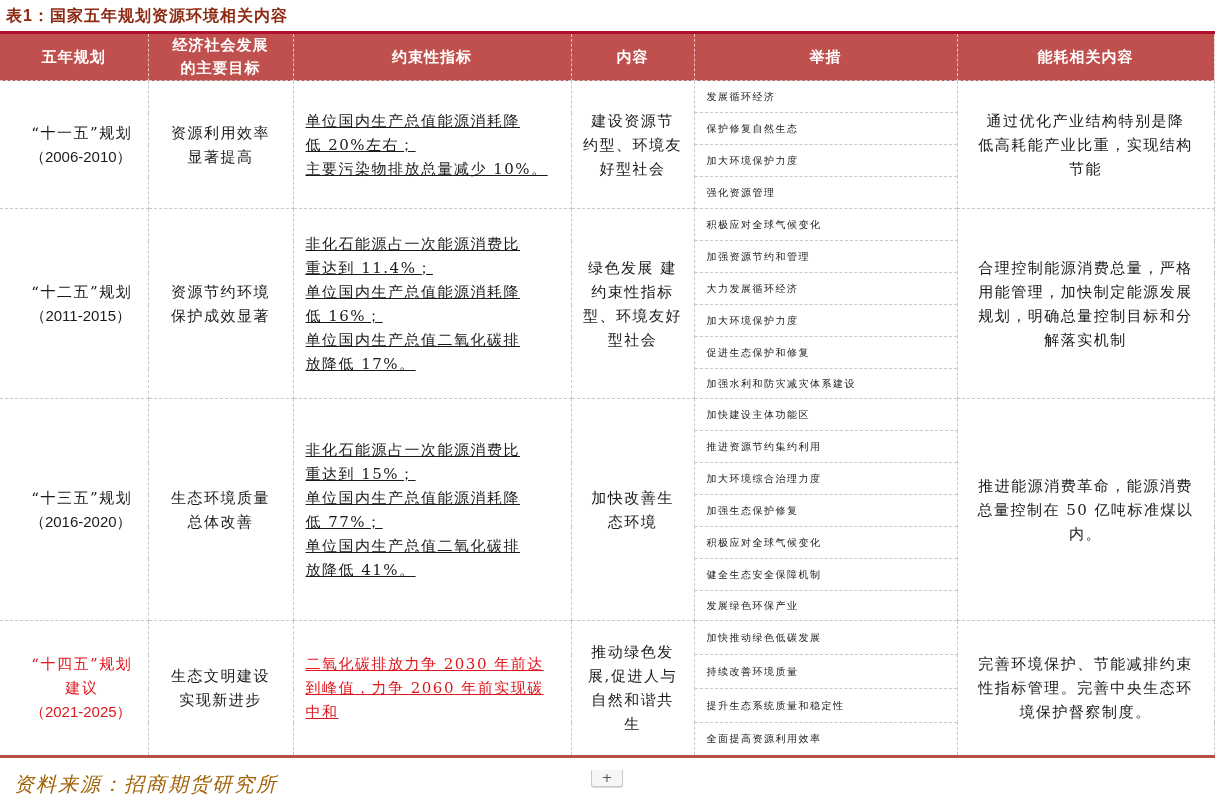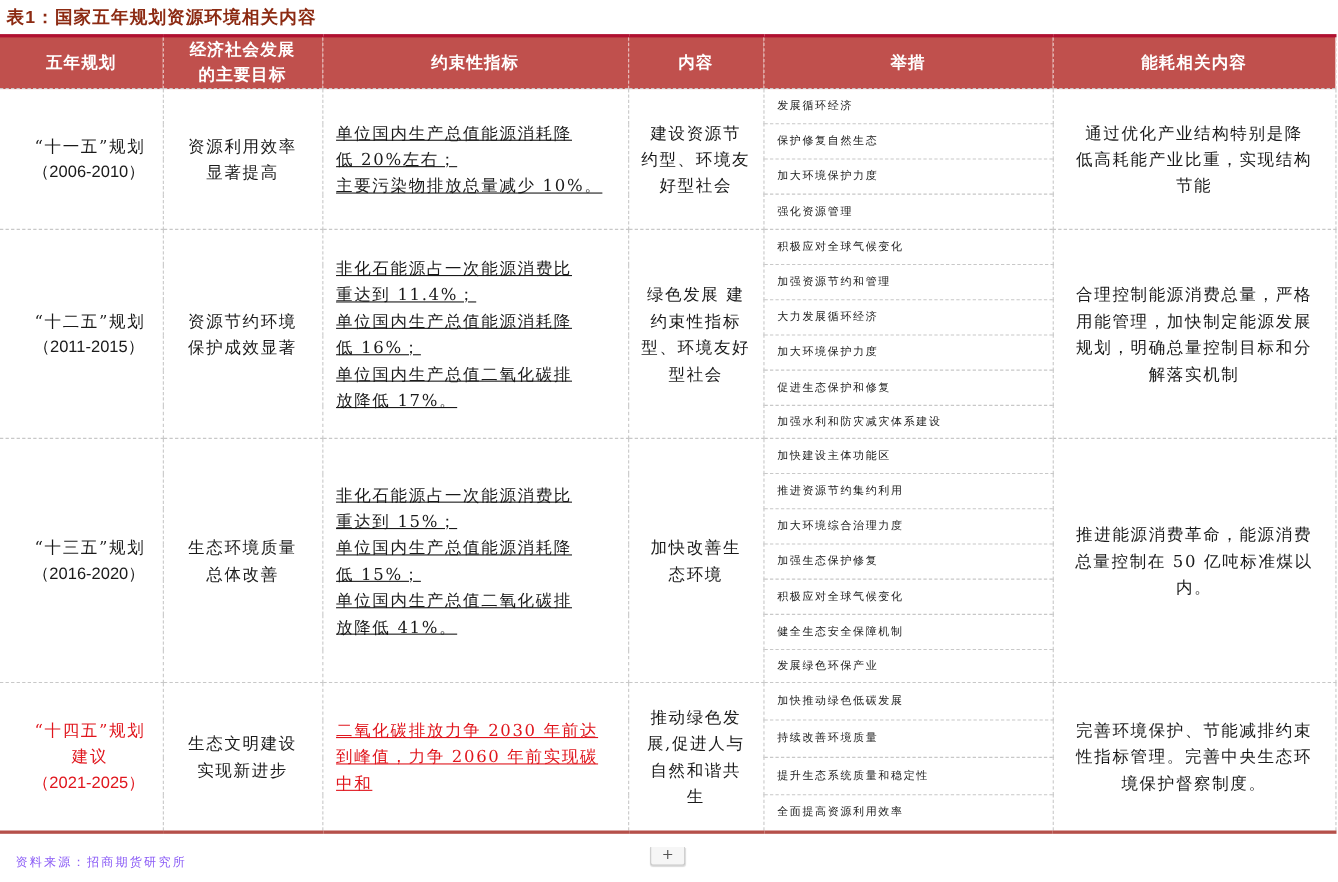--- a/index.html
+++ b/index.html
@@ -13,21 +13,21 @@
     letter-spacing: 1px; line-height: 28px; white-space: nowrap;
   }
   .title .num { font-family: "Liberation Sans", sans-serif; }
 
   .table-wrap {
     position: absolute; left: 0; top: 31px; width: 1214px;
   }
   table {
     width: 1214px; border-collapse: collapse; table-layout: fixed;
   }
-  thead tr { height: 43px; }
+  thead tr { height: 43px; font-family: Liberation Serif, serif; }
   thead th {
     background: #c0504d; color: #ffffff; font-weight: bold;
     font-size: 15px; line-height: 23px; letter-spacing: 1px;
     border-left: 1px dashed #e8c5c4; border-right: 1px dashed #e8c5c4;
     border-top: 3px solid #b01030;
     text-align: center; vertical-align: middle;
   }
   thead th:first-child { border-left: none; }
   tbody td {
     border: 1px dashed #c8c8c8;
@@ -38,22 +38,22 @@
   tbody td.left { text-align: left; padding-left: 12px; padding-right: 8px; text-decoration: underline; }
   tbody td:first-child { border-left: none; }
   tbody tr.last td { border-bottom: 3px solid #b5504a; }
   .measure { padding: 0 0 0 12px; letter-spacing: 1.5px; font-size: 10px; white-space: nowrap; }
   .red { color: #e0161d; }
   .plan-name { display: block; margin-left: 16px; }
   .plan-years { display: block; font-family: "Liberation Sans", sans-serif; letter-spacing: 0; margin-left: 14px; }
   .cell-block { display: block; }
 
   .source {
-    position: absolute; left: 14px; top: 772px; font-size: 11px; letter-spacing: 2px;
-    line-height: 24px; color: #8b5cf6;
+    position: absolute; left: 14px; top: 772px; font-size: 20px; letter-spacing: 2px;
+    line-height: 24px; color: #a16207; font-style: italic;
   }
   .plus-button {
     position: absolute; left: 591px; top: 770px; width: 32px; height: 17px;
     border: 1px solid #c8c8c8; border-top: none; border-radius: 0 0 3px 3px;
     background: #f6f6f6; color: #555; font-size: 13px; line-height: 15px;
     text-align: center; font-family: "DejaVu Sans", sans-serif; cursor: pointer;
     box-shadow: 0 1px 1px rgba(0,0,0,0.15);
   }
 </style>
 </head>
@@ -177,21 +177,21 @@
         <span class="plan-years">（2016-2020）</span>
       </td>
       <td class="center" rowspan="7">
         <span class="cell-block">生态环境质量</span>
         <span class="cell-block">总体改善</span>
       </td>
       <td class="left" rowspan="7">
         <span class="cell-block">非化石能源占一次能源消费比</span>
         <span class="cell-block">重达到 15%；</span>
         <span class="cell-block">单位国内生产总值能源消耗降</span>
-        <span class="cell-block">低 15%；</span>
+        <span class="cell-block">低 77%；</span>
         <span class="cell-block">单位国内生产总值二氧化碳排</span>
         <span class="cell-block">放降低 41%。</span>
       </td>
       <td class="center" rowspan="7">
         <span class="cell-block">加快改善生</span>
         <span class="cell-block">态环境</span>
       </td>
       <td class="measure">加快建设主体功能区</td>
       <td class="center" rowspan="7">
         <span class="cell-block">推进能源消费革命，能源消费</span>

